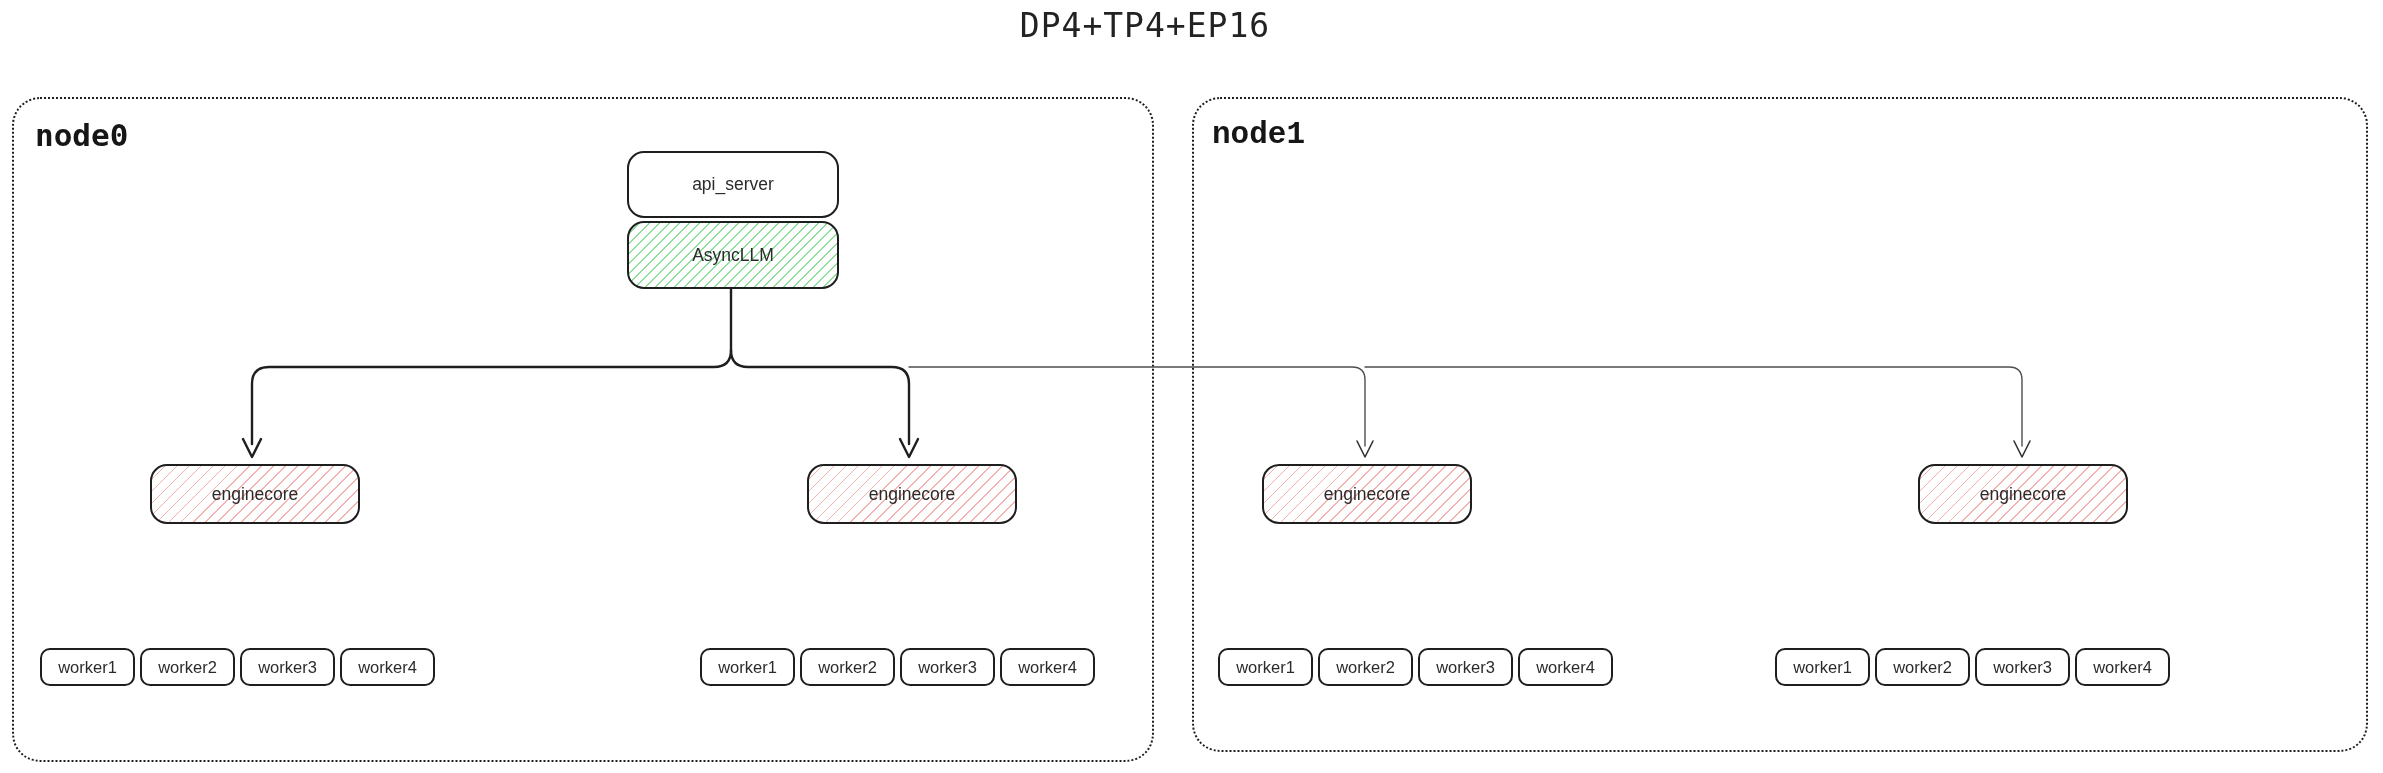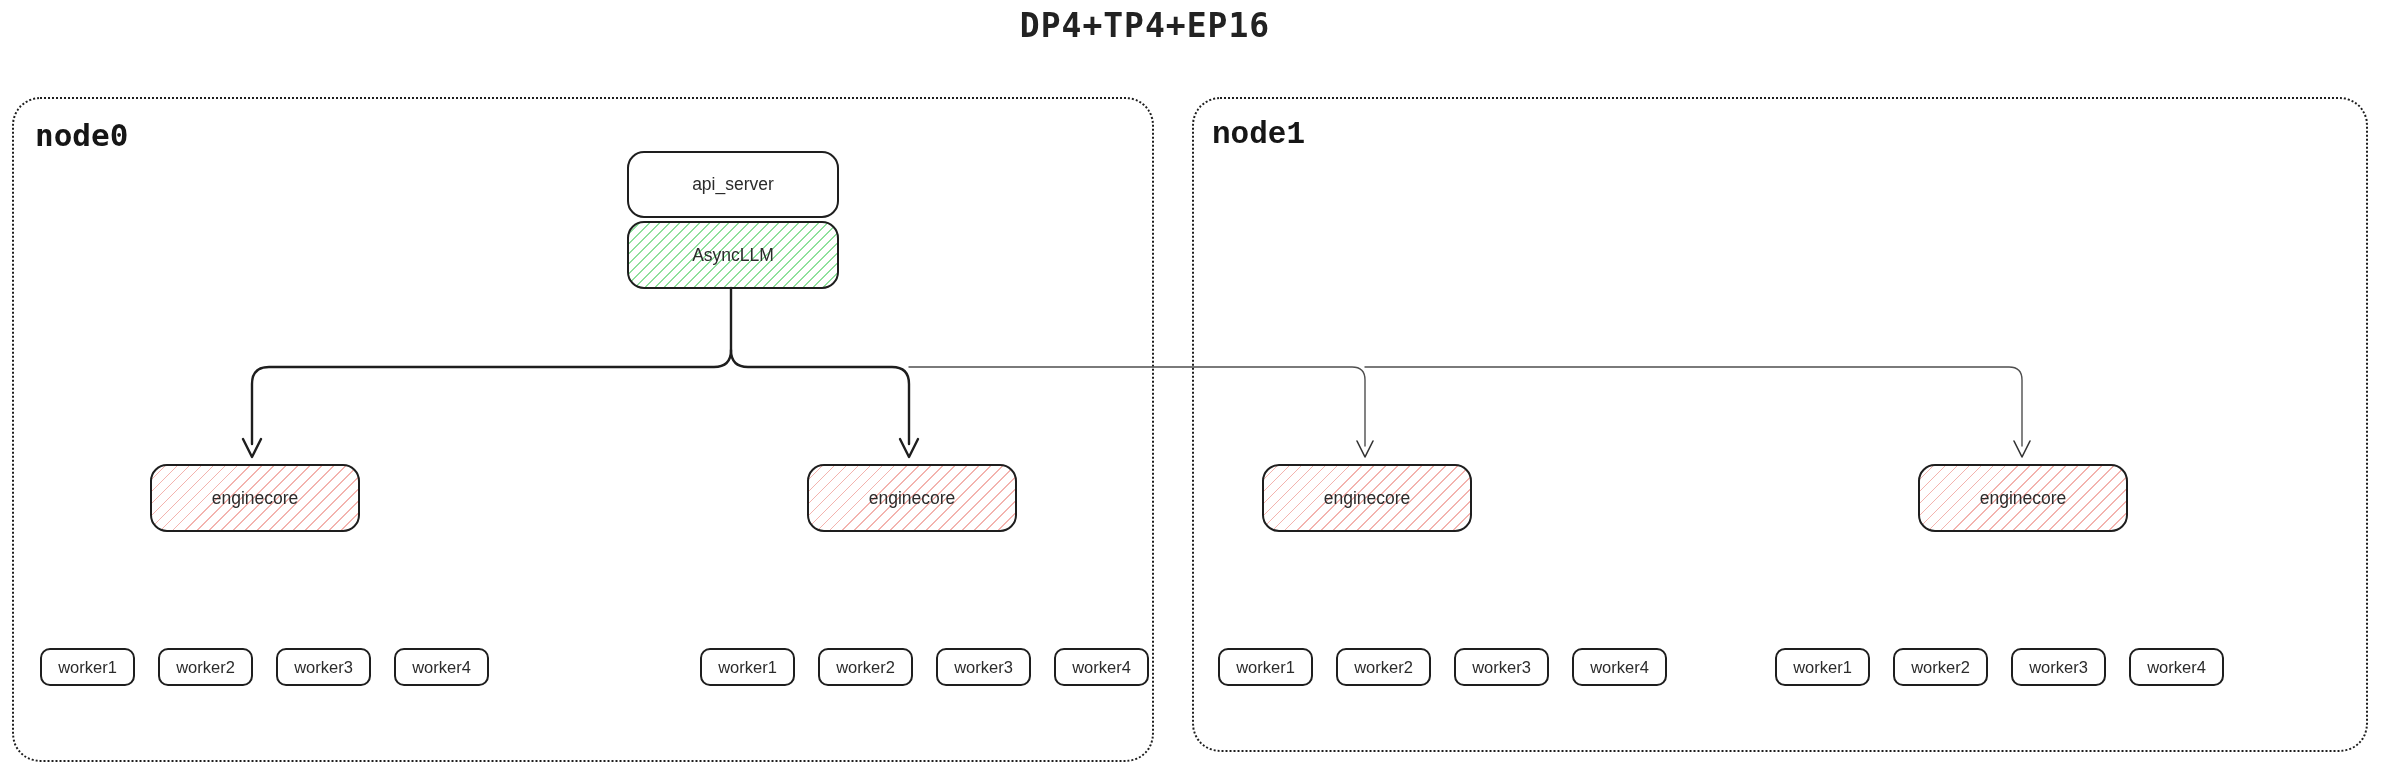--- a/index.html
+++ b/index.html
@@ -22,21 +22,21 @@
     --pink-hatch: #f3b3ae;
   }
   .page-title {
     position: absolute;
     top: 6px;
     left: 0;
     width: 2290px;
     text-align: center;
     font-family: "DejaVu Sans Mono", monospace;
     font-size: 33px;
-    font-weight: 700;
+    font-weight: 400;
     color: #222;
     letter-spacing: 1px;
   }
   .node {
     position: absolute;
     border: 2.5px dotted var(--ink);
     border-radius: 28px;
     box-sizing: border-box;
   }
   .node-label {
@@ -57,39 +57,39 @@
     font-size: 17.5px;
     color: #2b2b2b;
   }
   .big-box {
     width: 212px;
     height: 67px;
     border-radius: 17px;
   }
   .engine-box {
     width: 210px;
-    height: 68px;
+    height: 60px;
     border-radius: 17px;
   }
   .hatch-green {
     background-image: repeating-linear-gradient(
       135deg,
       var(--green-hatch) 0px, var(--green-hatch) 1.4px,
       transparent 1.4px, transparent 7px);
   }
   .hatch-pink {
     background-image: repeating-linear-gradient(
       135deg,
       var(--pink-hatch) 0px, var(--pink-hatch) 1.3px,
       transparent 1.3px, transparent 8.5px);
   }
   .worker-row {
     position: absolute;
     display: flex;
-    gap: 23px;
+    gap: 5px;
   }
   .worker {
     width: 95px;
     height: 38px;
     background: #ffffff;
     border: 2px solid var(--ink);
     border-radius: 10px;
     box-sizing: border-box;
     display: flex;
     align-items: center;

